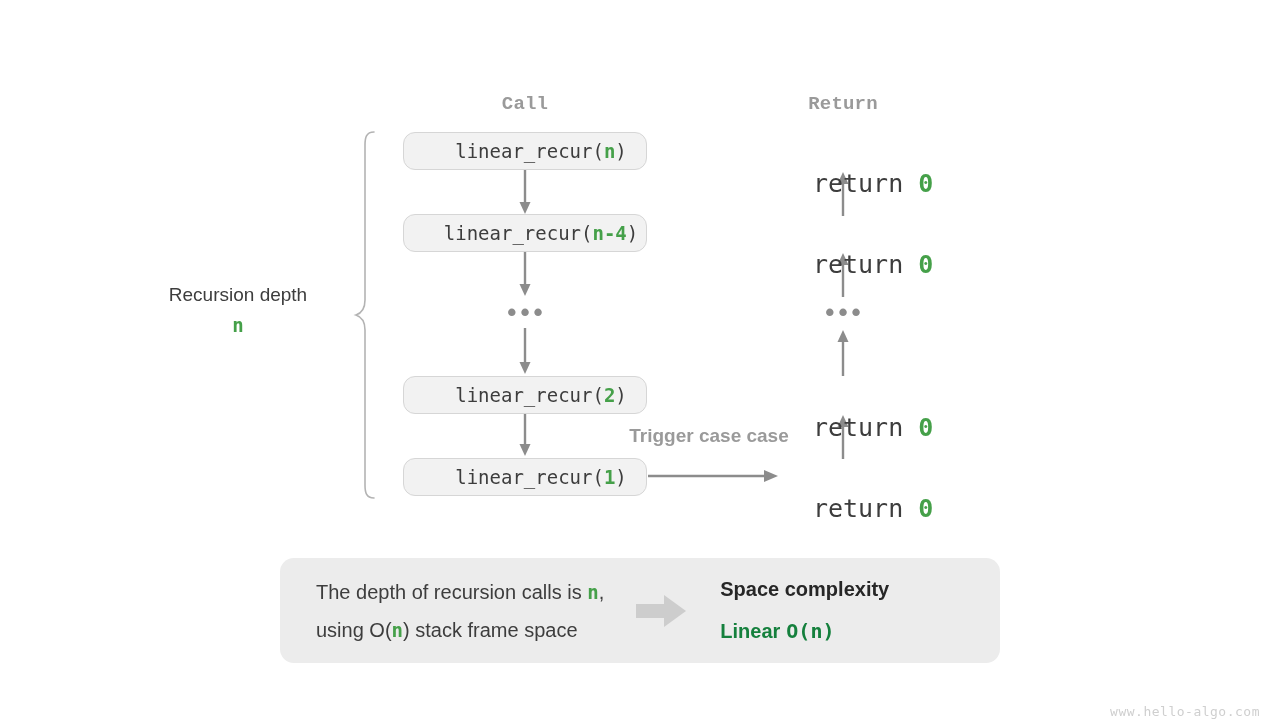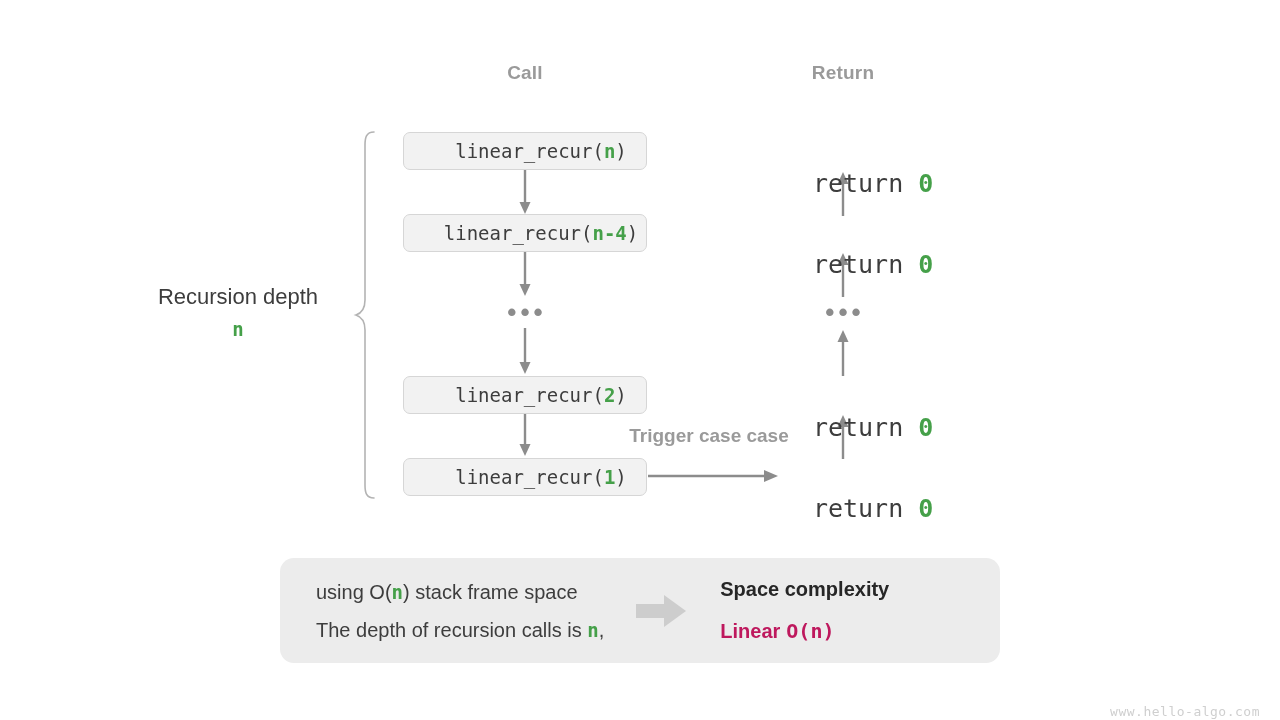--- a/index.html
+++ b/index.html
@@ -16,42 +16,43 @@
     position: relative;
     width: 1280px;
     height: 720px;
     background: #ffffff;
     overflow: hidden;
   }
 
   
   .col-header {
     position: absolute;
-    font-family: Liberation Sans, sans-serif;
+    font-family: Liberation Mono, monospace;
     font-size: 19px;
     font-weight: bold;
     color: #9a9a9a;
     letter-spacing: 0.2px;
     text-align: center;
     white-space: nowrap;
     transform: translateX(-50%);
+    margin-top: 31px;
   }
   #hdr-call   { left: 525px; top: 62px; }
   #hdr-return { left: 843px; top: 62px; }
 
   
   .call-box {
     position: absolute;
     left: 403px;
     width: 244px;
     height: 38px;
     box-sizing: border-box;
     background: #f2f2f2;
     border: 1px solid #d6d6d6;
-    border-radius: 7px;
+    border-radius: 12px;
     display: flex;
     align-items: center;
     justify-content: center;
     font-family: "DejaVu Sans Mono", monospace;
     font-size: 19px;
     color: #3d3d3d;
     white-space: pre;
     letter-spacing: 0px;
     padding-left: 32px;
   }
@@ -106,21 +107,21 @@
     position: absolute;
     left: 238px;
     top: 284px;
     transform: translateX(-50%);
     text-align: center;
     white-space: nowrap;
   }
   #depth-label .dl-main {
     display: block;
     font-family: "Liberation Sans", sans-serif;
-    font-size: 22px;
+    font-size: 19px;
     color: #3d3d3d;
   }
   #depth-label .dl-n {
     display: block;
     margin-top: 8px;
     font-family: "DejaVu Sans Mono", monospace;
     font-size: 19px;
     font-weight: bold;
     color: #45a049;
   }
@@ -185,21 +186,21 @@
     font-size: 20px;
     font-weight: bold;
     color: #262626;
   }
   #summary-right .sc-value {
     display: block;
     margin-top: 18px;
     font-family: "Liberation Sans", sans-serif;
     font-size: 20px;
     font-weight: bold;
-    color: #be185d;
+    color: #15803d;
   }
   #summary-right .sc-value .big-o {
     font-family: "DejaVu Sans Mono", monospace;
     font-size: 20px;
     margin-left: 6px;
   }
 
   
   #watermark {
     position: absolute;
@@ -302,24 +303,24 @@
   <div id="trigger-text">Trigger case case</div>
 
   <svg id="base-arrow" width="136" height="20" viewBox="0 0 136 20">
     <line x1="0" y1="10" x2="118" y2="10" stroke="#8c8c8c" stroke-width="2.4"></line>
     <polygon points="130,10 116,4 116,16" fill="#8c8c8c"></polygon>
   </svg>
 
   <div id="summary">
     <div id="summary-left">
       <div>
-        <span>using O(</span><span class="g">n</span><span>) stack frame space</span>
+        <span>The depth of recursion calls is </span><span class="g">n</span><span>,</span>
       </div>
       <div>
-        <span>The depth of recursion calls is </span><span class="g">n</span><span>,</span>
+        <span>using O(</span><span class="g">n</span><span>) stack frame space</span>
       </div>
     </div>
 
     <svg id="summary-arrow" width="52" height="36" viewBox="0 0 52 36">
       <polygon points="0,11 28,11 28,2 50,18 28,34 28,25 0,25" fill="#cdcdcd"></polygon>
     </svg>
 
     <div id="summary-right">
       <span class="sc-title">Space complexity</span>
       <span class="sc-value">

